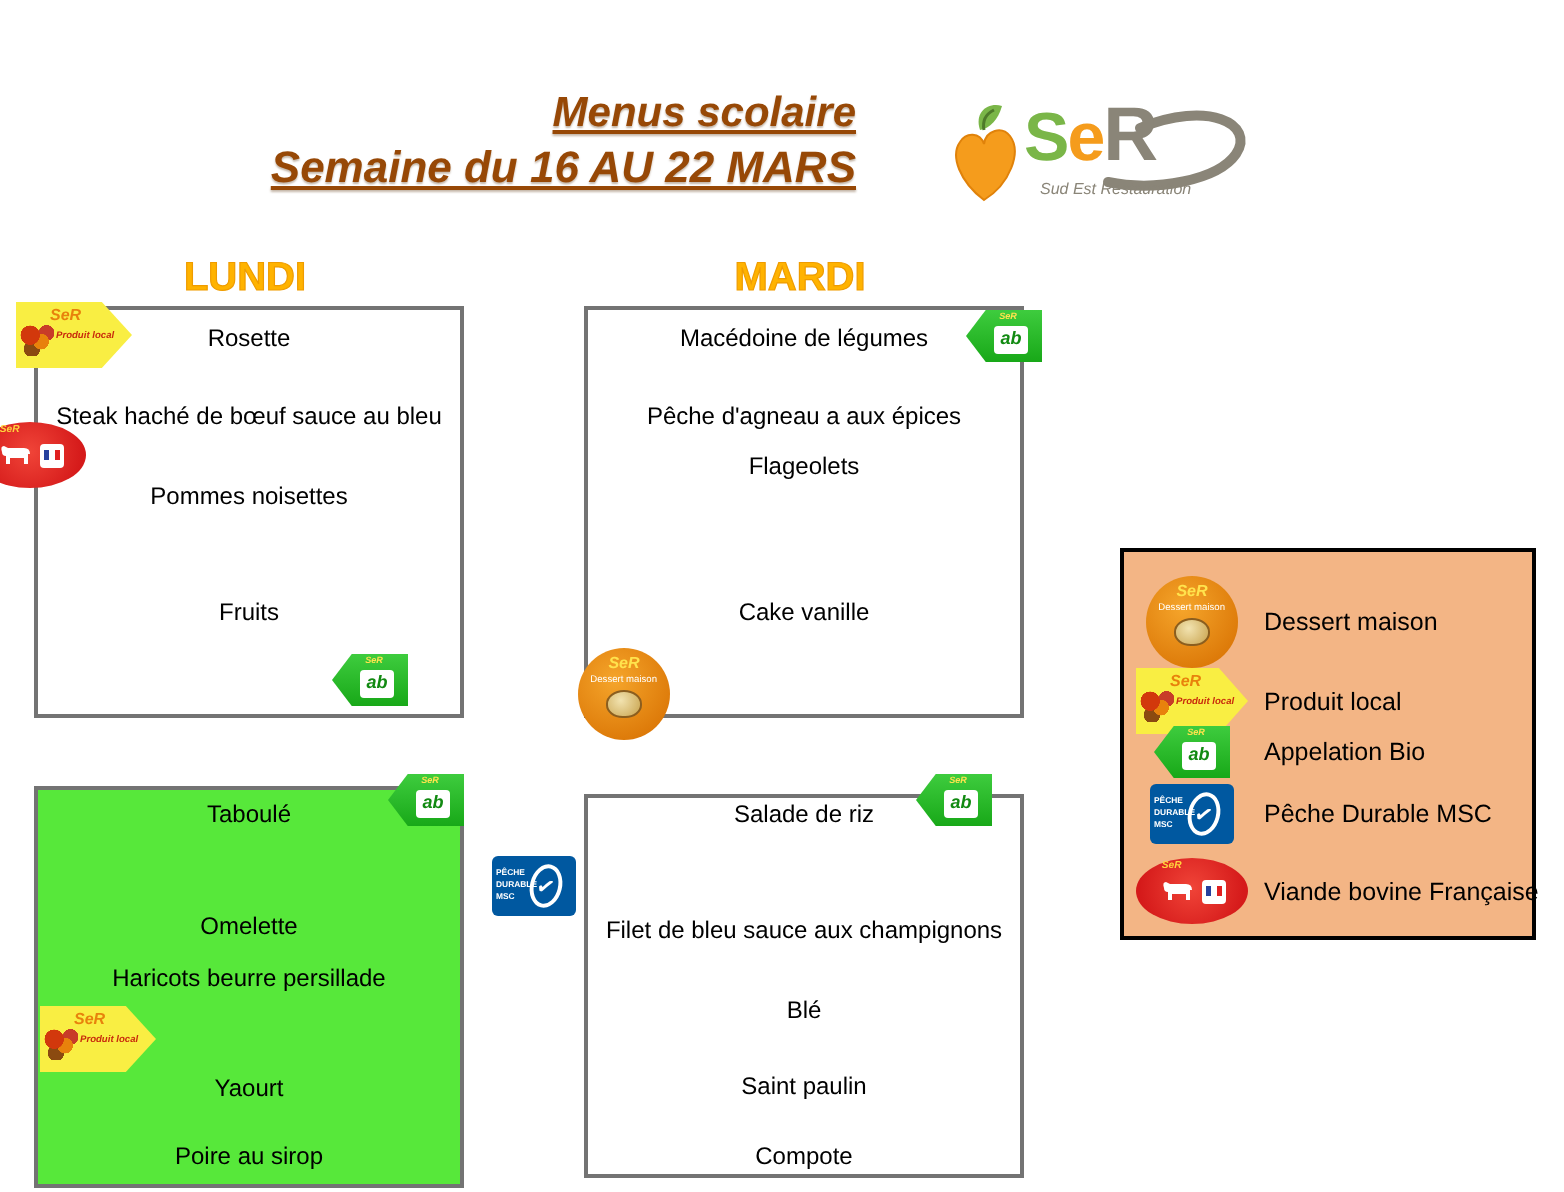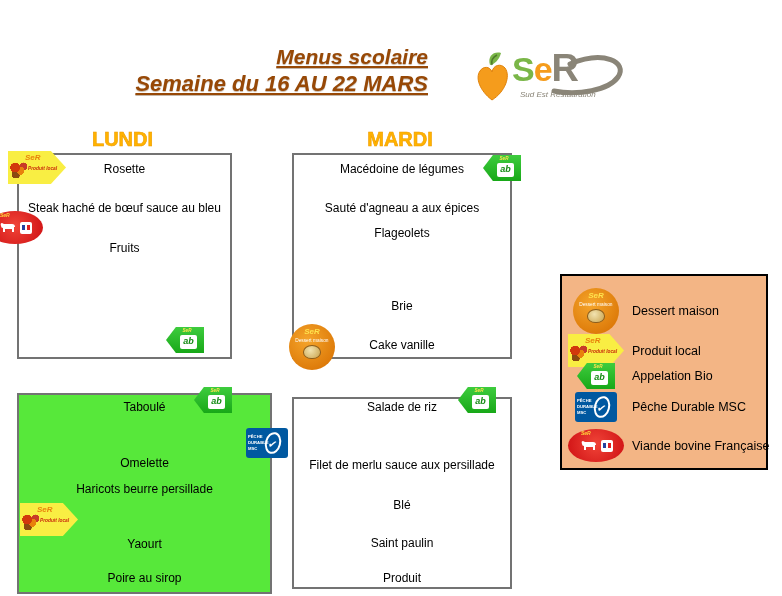--- a/index.html
+++ b/index.html
@@ -24,21 +24,21 @@
   
   .day-h{position:absolute;font-weight:800;font-size:20px;color:#FFB300;text-align:center;
          -webkit-text-stroke:.6px #EF9C00;letter-spacing:0;}
   #dhA{left:17px;top:128px;width:211px;}
   #dhB{left:292px;top:128px;width:216px;}
 
   
   .card{position:absolute;background:#fff;border:2px solid #737373;}
   #cardA{left:17px;top:153px;width:211px;height:202px;}
   #cardB{left:292px;top:153px;width:216px;height:202px;}
-  #cardC{left:17px;top:393px;width:211px;height:197px;background:#57E83A;padding-left:40px;}
+  #cardC{left:17px;top:393px;width:211px;height:197px;background:#57E83A;}
   #cardD{left:292px;top:397px;width:216px;height:188px;}
   .mi{position:absolute;left:2px;right:2px;text-align:center;font-size:12px;line-height:14px;}
   #cardA .mi:nth-child(1){top:7px}  #cardA .mi:nth-child(2){top:46px}
   #cardA .mi:nth-child(3){top:86px} #cardA .mi:nth-child(4){top:144px}
   #cardA .mi:nth-child(5){top:183px}
   #cardB .mi:nth-child(1){top:7px}  #cardB .mi:nth-child(2){top:46px}
   #cardB .mi:nth-child(3){top:71px} #cardB .mi:nth-child(4){top:144px}
   #cardB .mi:nth-child(5){top:183px}
   #cardC .mi:nth-child(1){top:5px}  #cardC .mi:nth-child(2){top:61px}
   #cardC .mi:nth-child(3){top:87px} #cardC .mi:nth-child(4){top:142px}
@@ -131,45 +131,45 @@
     </div>
     <div class="logo-tag">Sud Est Restauration</div>
   </div>
 
   <div class="day-h" id="dhA">LUNDI</div>
   <div class="day-h" id="dhB">MARDI</div>
 
   <div class="card" id="cardA">
     <div class="mi">Rosette</div>
     <div class="mi">Steak haché de bœuf sauce au bleu</div>
+    <div class="mi">Pommes noisettes</div>
     <div class="mi">Fruits</div>
   </div>
 
   <div class="card" id="cardB">
     <div class="mi">Macédoine de légumes</div>
-    <div class="mi">Sauté d'agneau a aux épices</div>
+    <div class="mi">Pêche d'agneau a aux épices</div>
     <div class="mi">Flageolets</div>
-    <div class="mi">Brie</div>
     <div class="mi">Cake vanille</div>
   </div>
 
   <div class="card" id="cardC">
     <div class="mi">Taboulé</div>
     <div class="mi">Omelette</div>
     <div class="mi">Haricots beurre persillade</div>
     <div class="mi">Yaourt</div>
     <div class="mi">Poire au sirop</div>
   </div>
 
   <div class="card" id="cardD">
     <div class="mi">Salade de riz</div>
-    <div class="mi">Filet de merlu sauce aux persillade</div>
+    <div class="mi">Filet de bleu sauce aux champignons</div>
     <div class="mi">Blé</div>
     <div class="mi">Saint paulin</div>
-    <div class="mi">Produit</div>
+    <div class="mi">Compote</div>
   </div>
 
   <div class="badge pl" style="left:8px;top:151px;">
     <span class="pl-ser">SeR</span>
     <span class="pl-veg"></span>
     <span class="pl-txt">Produit local</span>
   </div>
 
   <div class="badge vbf" style="left:-13px;top:211px;">
     <span class="vbf-ser">SeR</span>

